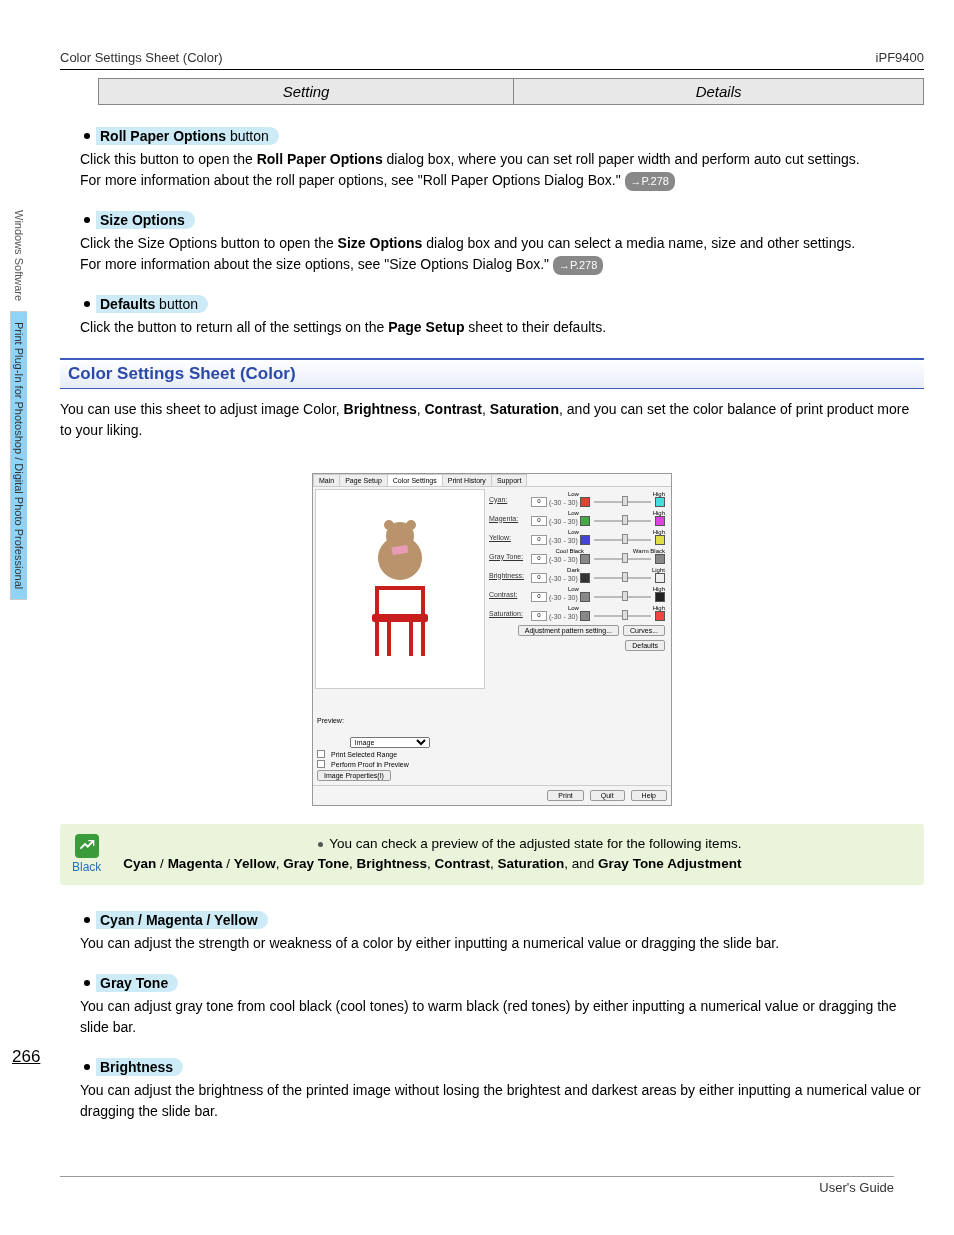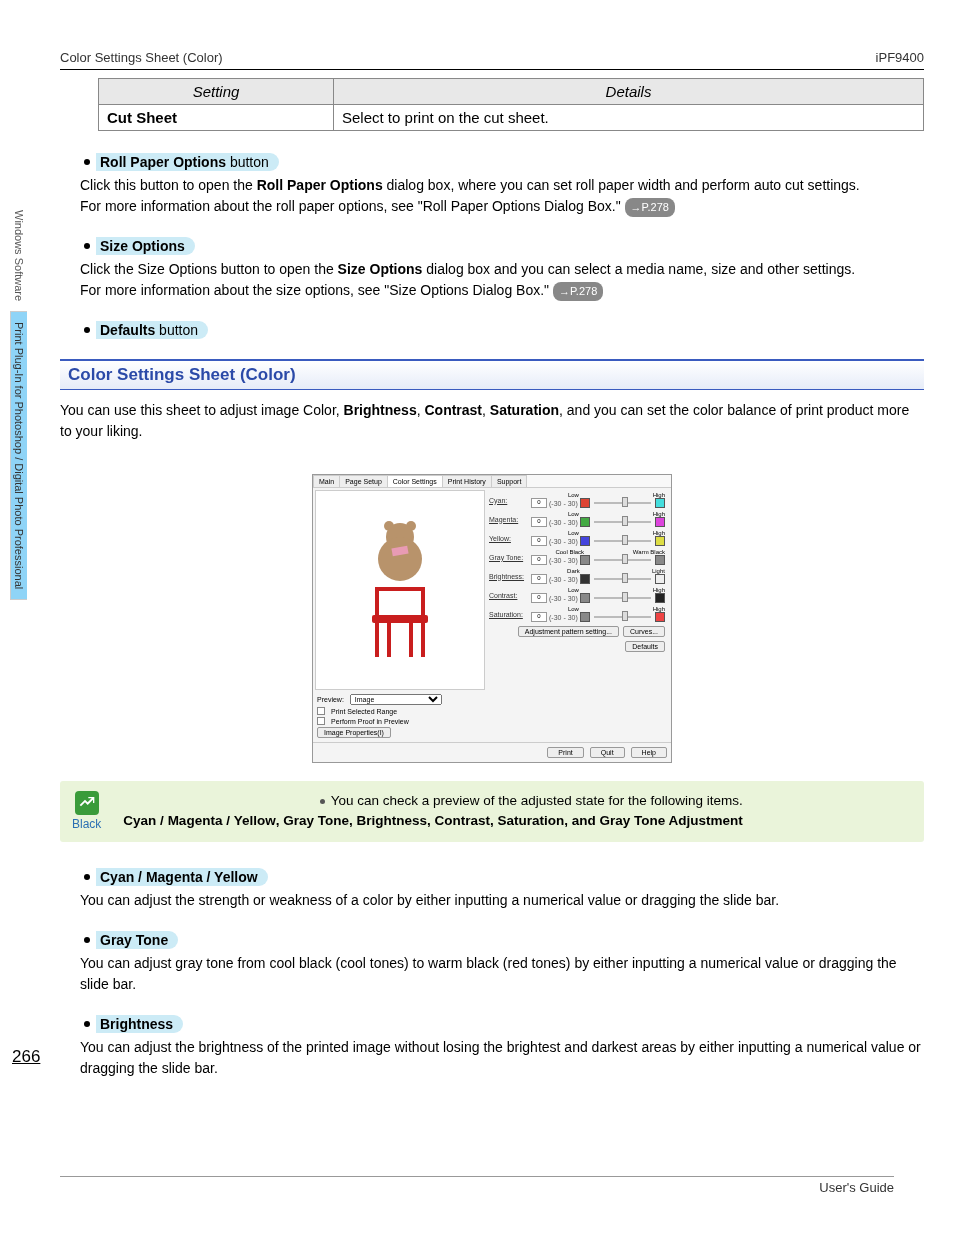--- a/index.html
+++ b/index.html
@@ -51,21 +51,21 @@
   .srow .range { color:#555;}
   .srow .swatch { width:10px; height:10px; border:1px solid #555;}
   .srow .track { flex:1; height:2px; background:#bbb; position:relative; margin:0 2px;}
   .srow .thumb { width:6px; height:10px; background:#ddd; border:1px solid #888; position:absolute; top:-5px; left:50%;}
   .srow .swatchr { width:10px; height:10px; border:1px solid #555;}
   .dbtns { display:flex; justify-content:flex-end; gap:4px; margin-top:4px;}
   .dbtn { border:1px solid #999; background:#eee; font-size:7px; padding:1px 6px; border-radius:2px;}
   .dbtn.wide { padding:1px 10px;}
   .below-preview { padding:2px 4px; font-size:7px; background:#f4f4f4;}
   .below-preview .row { display:flex; align-items:center; gap:6px; margin-bottom:2px;}
-  .below-preview select { font-size:7px; width:92px;}
+  .below-preview select { font-size:7px; width:80px;margin-top:44px;}
   .cb { width:8px; height:8px; border:1px solid #888; background:#fff; display:inline-block;}
   .dialog-footer { display:flex; justify-content:flex-end; gap:6px; padding:4px; background:#f4f4f4; border-top:1px solid #ccc;}
   .note-box { background: #eaf4da; border-radius: 3px; padding: 10px 12px; display:flex; gap:10px; align-items:flex-start; margin-bottom: 26px; }
   .note-icon-wrap { display:flex; flex-direction:column; align-items:center; gap:2px;}
   .note-icon { width:24px; height:24px; background:#3a9b3a; border-radius:4px; display:flex; align-items:center; justify-content:center;}
   .note-icon svg { width:16px; height:16px;}
   .note-label { color:#2b6fb3; font-size:12px;}
   .note-text { font-size:13.5px; line-height:1.5;text-align:right;}
   .note-bullet { width:5px; height:5px; background:#555; border-radius:50%; display:inline-block; margin-right:6px; vertical-align:middle;}
   .side-tabs { position:absolute; left:10px; top:200px; display:flex; flex-direction:column; align-items:center;}
@@ -87,24 +87,20 @@
     <span>Color Settings Sheet (Color)</span>
     <span>iPF9400</span>
   </div>
 
   <table class="table1">
     <tbody>
         <tr>
       <th>Setting</th>
       <th>Details</th>
     </tr>
-    <tr>
-      <td class="first">Cut Sheet</td>
-      <td>Select to print on the cut sheet.</td>
-    </tr>
   </tbody>
     </table>
 
   <div class="bullet-section">
     <div class="bullet-head">
       <span class="bullet-dot"></span>
       <span class="bullet-title"><span>Roll Paper Options</span><span class="nob"> button</span></span>
     </div>
     <div class="bullet-body">
       <p><span>Click this button to open the </span><b>Roll Paper Options</b><span> dialog box, where you can set roll paper width and perform auto cut settings.</span></p>
@@ -120,20 +116,23 @@
     <div class="bullet-body">
       <p><span>Click the Size Options button to open the </span><b>Size Options</b><span> dialog box and you can select a media name, size and other settings.</span></p>
       <p><span>For more information about the size options, see "Size Options Dialog Box." </span><span class="page-ref">→P.278</span></p>
     </div>
   </div>
 
   <div class="bullet-section">
     <div class="bullet-head">
       <span class="bullet-dot"></span>
       <span class="bullet-title"><span>Defaults</span><span class="nob"> button</span></span>
+    </div>
+    <div class="bullet-body">
+      <p><span>Click the button to return all of the settings on the </span><b>Page Setup</b><span> sheet to their defaults.</span></p>
     </div>
   </div>
 
   <div class="section-bar">
     <div class="section-bar-title">Color Settings Sheet (Color)</div>
   </div>
 
   <p class="intro">
     <span>You can use this sheet to adjust image Color, </span><b>Brightness</b><span>, </span><b>Contrast</b><span>, </span><b>Saturation</b><span>, and you can set the color balance of print product more to your liking.</span>
   </p>
@@ -346,21 +345,21 @@
     <div class="note-icon-wrap">
       <div class="note-icon">
         <svg viewBox="0 0 24 24">
             <path fill="#fff" d="M3 17l6-6 4 4 8-8v5h2V3h-9v2h5l-6 6-4-4-8 8z"></path>
           </svg>
       </div>
       <span class="note-label">Black</span>
     </div>
     <div class="note-text">
       <p><span class="note-bullet"></span><span>You can check a preview of the adjusted state for the following items.</span></p>
-      <p style="margin-left:12px;font-weight:bold;"><b>Cyan</b><span> / </span><b>Magenta</b><span> / </span><b>Yellow</b><span>, </span><b>Gray Tone</b><span>, </span><b>Brightness</b><span>, </span><b>Contrast</b><span>, </span><b>Saturation</b><span>, and </span><b>Gray Tone Adjustment</b></p>
+      <p style="margin-left:12px;"><b>Cyan</b><span> / </span><b>Magenta</b><span> / </span><b>Yellow</b><span>, </span><b>Gray Tone</b><span>, </span><b>Brightness</b><span>, </span><b>Contrast</b><span>, </span><b>Saturation</b><span>, and </span><b>Gray Tone Adjustment</b></p>
     </div>
   </div>
 
   <div class="bullet-section">
     <div class="bullet-head">
         <span class="bullet-dot"></span>
         <span class="bullet-title">Cyan / Magenta / Yellow</span>
       </div>
     <div class="bullet-body">You can adjust the strength or weakness of a color by either inputting a numerical value or dragging the slide bar.</div>
   </div>

